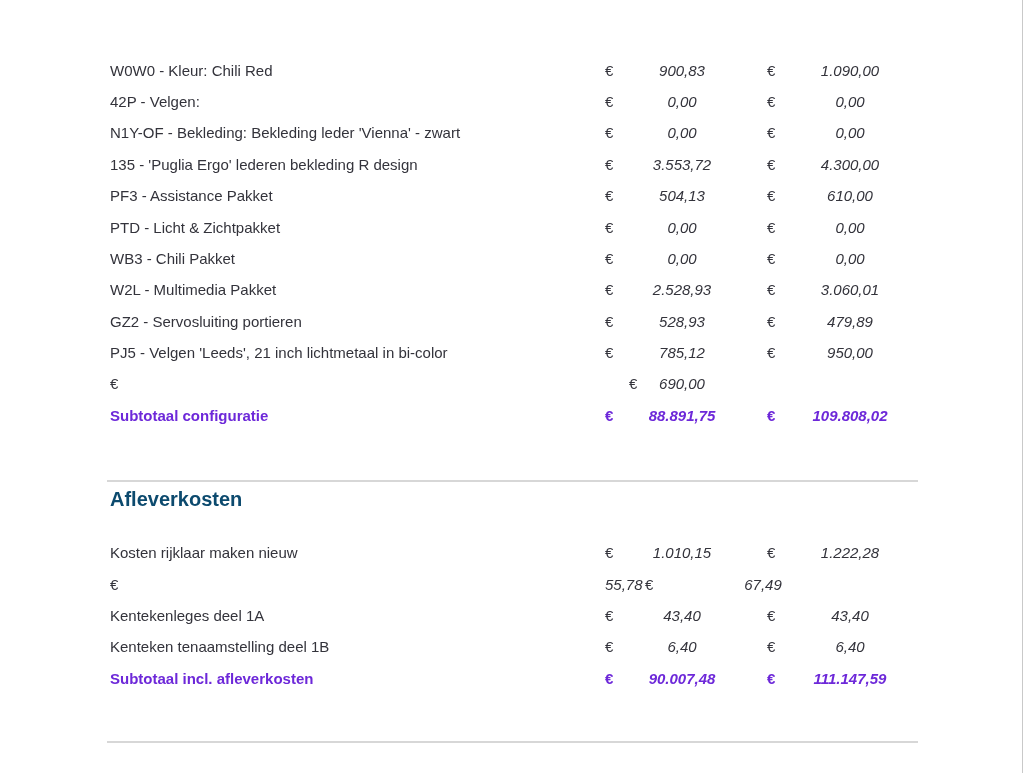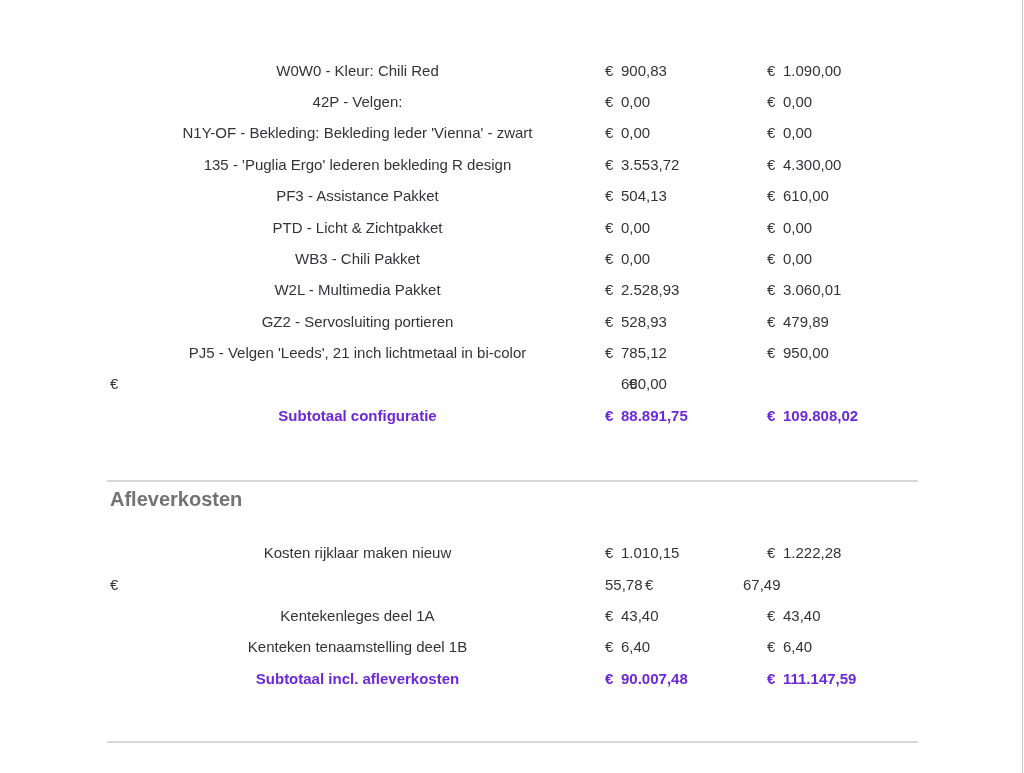--- a/index.html
+++ b/index.html
@@ -20,31 +20,31 @@
     left: 110px; top: 55px;
     width: 807px;
   }
   .row {
     display: grid;
     grid-template-columns: 495px 16px 122px 40px 134px;
     padding: 4.7px 0;
     font-size: 15px;
     line-height: 22px;
   }
-  .cell-label { text-align: center; }
+  .cell-label { text-align: left; }
   .cell-eur { text-align: left; }
   .cell-eur.second { padding-left: 24px; }
-  .cell-amt { text-align: left; }
+  .cell-amt { text-align: center; font-style: italic; }
   .row.bold { font-weight: 700; color: #6d28d9; }
   .section-heading {
     margin-top: 54px;
     font-size: 20px;
     line-height: 26px;
     font-weight: 700;
-    color: #737373;
+    color: #0c4a6e;
   }
   .delivery-rows { margin-top: 26px; }
   .divider {
     position: absolute;
     left: 107px;
     width: 811px;
     height: 2px;
     background: #d7d7d7;
   }
   .divider.d1 { top: 480px; }

